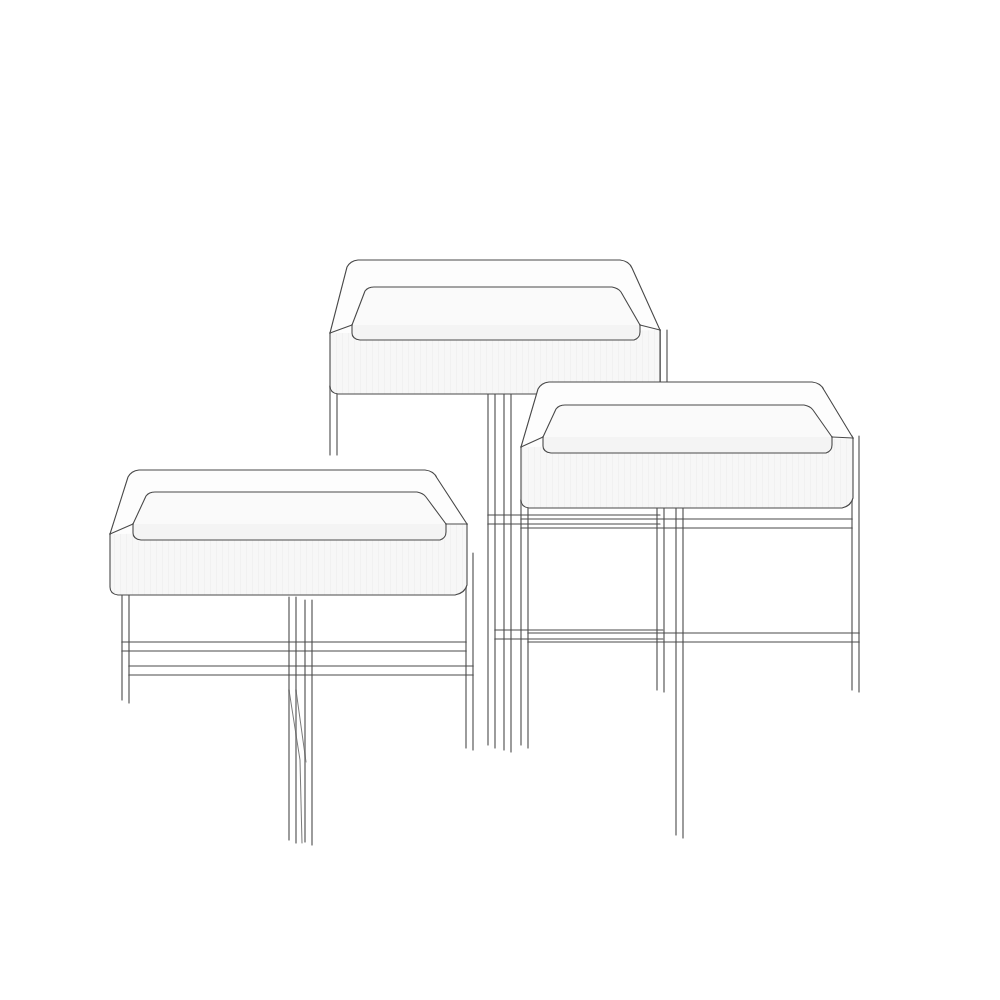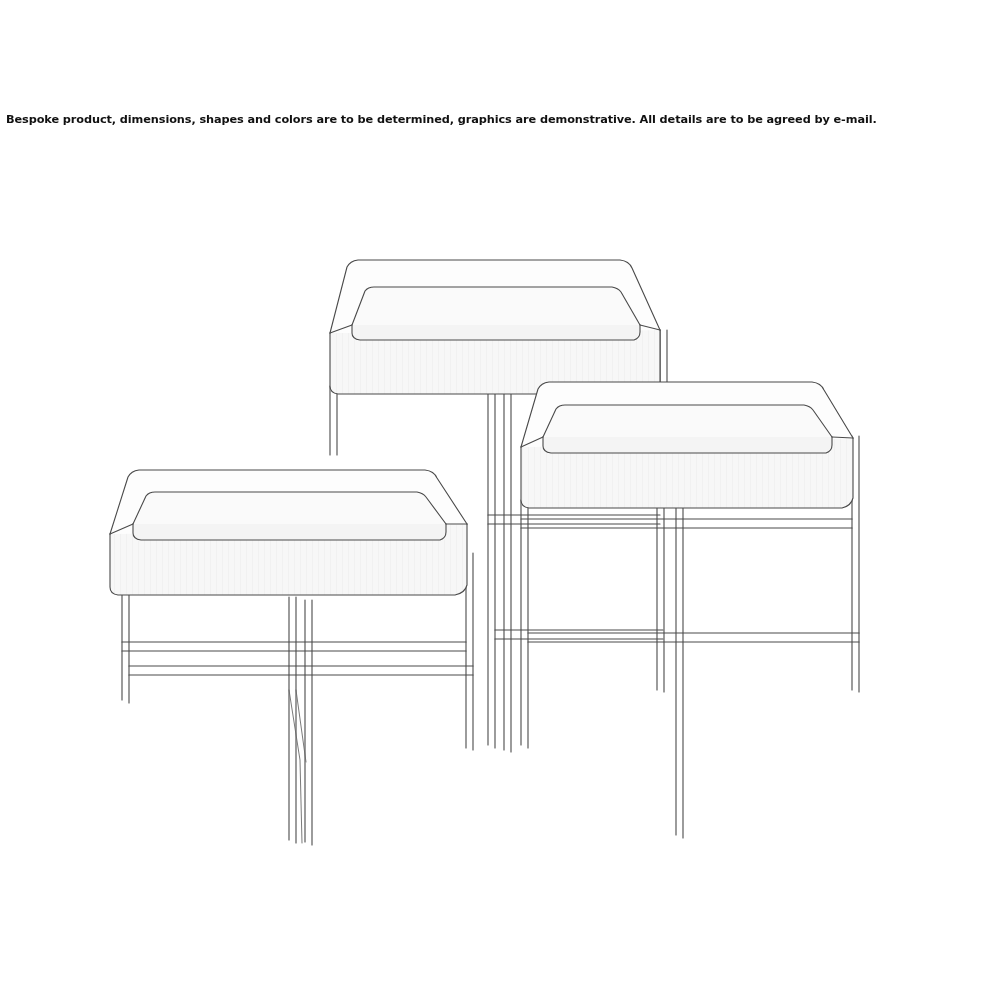--- a/index.html
+++ b/index.html
@@ -40,21 +40,20 @@
     width: 1000px;
     height: 1000px;
   }
   svg { display: block; }
 </style>
 </head>
 <body>
 
 <div class="page">
 
-  <div class="disclaimer">Bespoke product, dimensions, shapes and colors are to be determined, graphics are demonstrative. All details are to be agreed by e-mail.</div>
 
   <div class="figure">
     <svg width="1000" height="1000" viewBox="0 0 1000 1000" aria-hidden="true">
       <defs>
         <linearGradient id="woodgrain" x1="0" y1="0" x2="0" y2="1">
           <stop offset="0%" stop-color="#fafafa"></stop>
           <stop offset="100%" stop-color="#f0f0f0"></stop>
         </linearGradient>
         <pattern id="grain" width="6" height="6" patternUnits="userSpaceOnUse">
           <rect width="6" height="6" fill="#f7f7f7"></rect>

